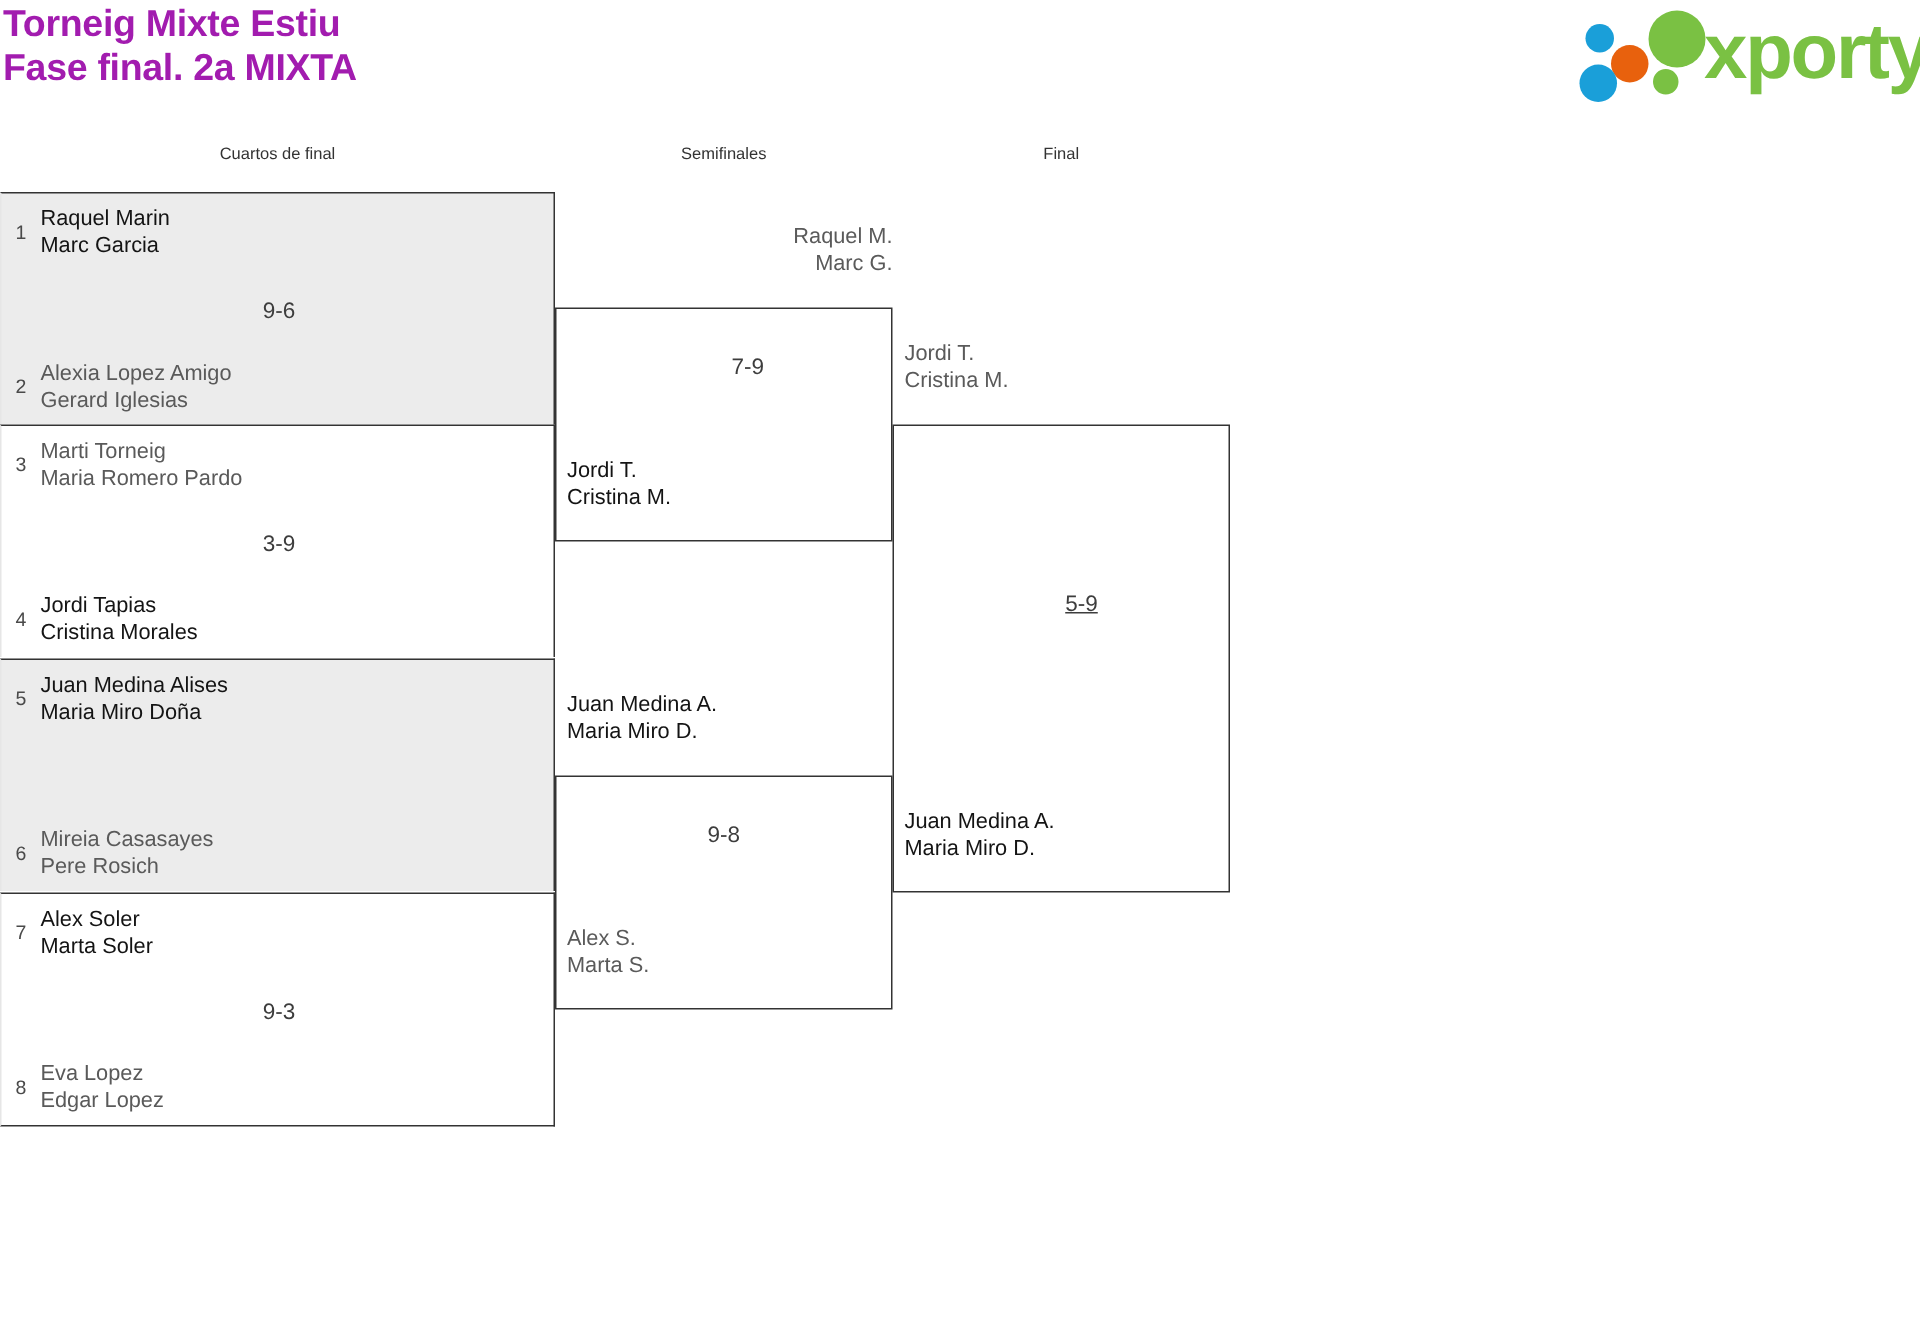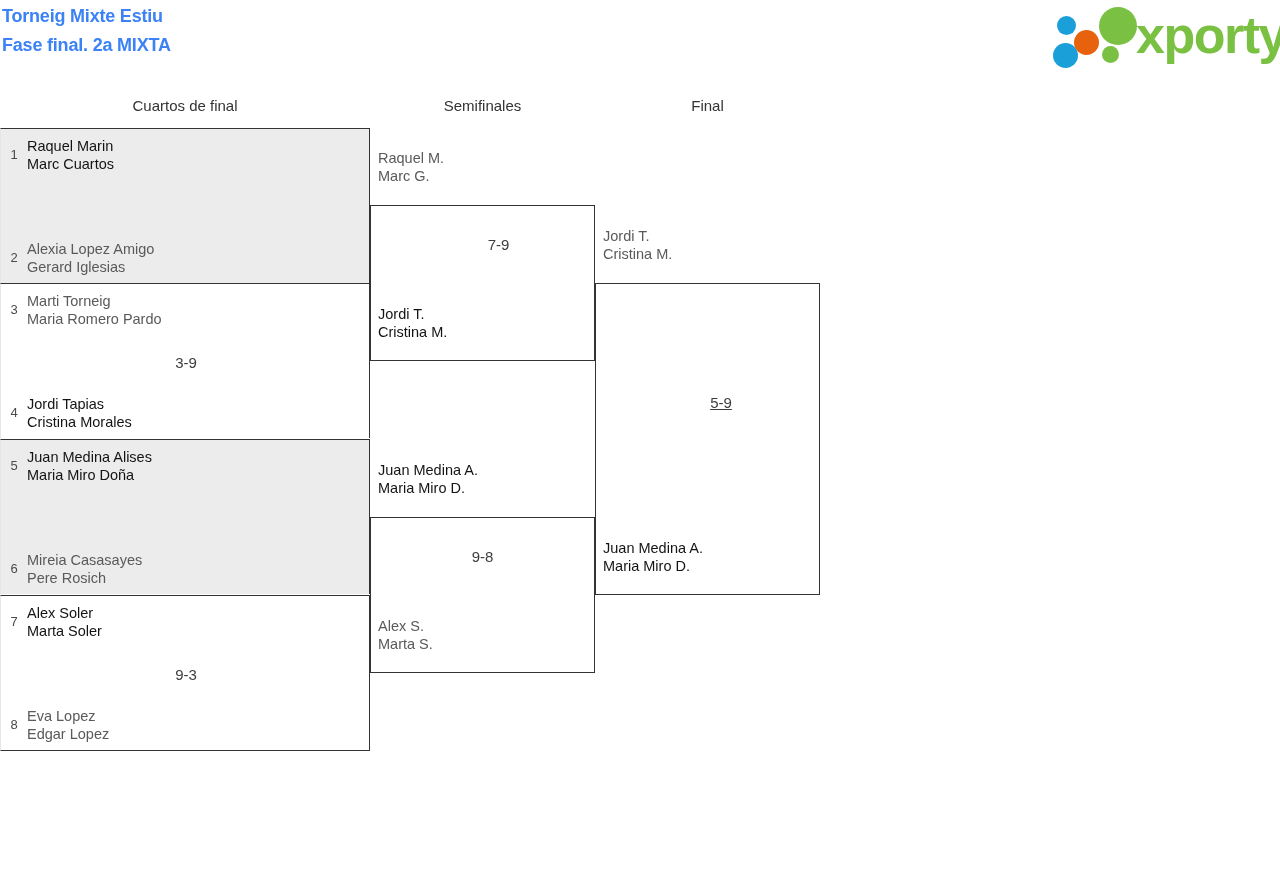--- a/index.html
+++ b/index.html
@@ -21,25 +21,25 @@
     position: absolute;
     left: 0; top: 0;
     width: 1280px; height: 78px;
   }
   #title-block {
     position: absolute;
     left: 0; top: 0;
     padding: 2px 0 0 2px;
   }
   .title-line {
-    font-size: 18px;
+    font-size: 25px;
     font-weight: bold;
     line-height: 29px;
     letter-spacing: -0.2px;
-    color: #3b82f6;
+    color: #a21caf;
     white-space: nowrap;
   }
 
   
   #logo {
     position: absolute;
     left: 1050px; top: 5px;
     width: 226px; height: 62px;
   }
   .dot { position: absolute; border-radius: 50%; }
@@ -55,21 +55,21 @@
     font-weight: bold;
     letter-spacing: -1.5px;
     color: #7ac143;
     line-height: 62px;
     font-family: "Liberation Sans", sans-serif;
   }
 
   
   .round-header {
     position: absolute;
-    font-size: 15px;
+    font-size: 11px;
     color: #333333;
     text-align: center;
     white-space: nowrap;
   }
   #round-header-0 { left: 0px;   top: 97px; width: 370px; }
   #round-header-1 { left: 370px; top: 97px; width: 225px; }
   #round-header-2 { left: 595px; top: 97px; width: 225px; }
 
   
   #bracket {
@@ -163,23 +163,24 @@
 <div class="round-header" id="round-header-1">Semifinales</div>
 <div class="round-header" id="round-header-2">Final</div>
 
 <div id="bracket">
 
   <div class="qf-block shaded" style="top:128px;">
     <div class="entry" style="top:7px;">
       <span class="seed">1</span>
       <span class="names winner">
         <span class="name-line">Raquel Marin</span><br>
-        <span class="name-line">Marc Cuartos</span>
-      </span>
-    </div>
+        <span class="name-line">Marc Garcia</span>
+      </span>
+    </div>
+    <div class="score" style="left:0; top:70px; width:370px;">9-6</div>
     <div class="entry" style="top:110px;">
       <span class="seed">2</span>
       <span class="names loser">
         <span class="name-line">Alexia Lopez Amigo</span><br>
         <span class="name-line">Gerard Iglesias</span>
       </span>
     </div>
   </div>
 
   <div class="qf-block plain" style="top:283px;">
@@ -229,21 +230,21 @@
     <div class="entry" style="top:110px;">
       <span class="seed">8</span>
       <span class="names loser">
         <span class="name-line">Eva Lopez</span><br>
         <span class="name-line">Edgar Lopez</span>
       </span>
     </div>
   </div>
 
   <div class="round-box" style="left:370px; top:205px; width:225px; height:156px;"></div>
-  <div class="entry" style="left:370px; top:148px; width:225px;">
+  <div class="entry" style="left:370px; top:148px; width:225px;text-align:right;">
     <span class="seed" style="width:8px; flex:0 0 8px;"></span>
     <span class="names loser">
       <span class="name-line">Raquel M.</span><br>
       <span class="name-line">Marc G.</span>
     </span>
   </div>
   <div class="score" style="left:370px; top:236px; width:225px;padding-left:16px;">7-9</div>
   <div class="entry" style="left:370px; top:304px; width:225px;">
     <span class="seed" style="width:8px; flex:0 0 8px;"></span>
     <span class="names winner">

